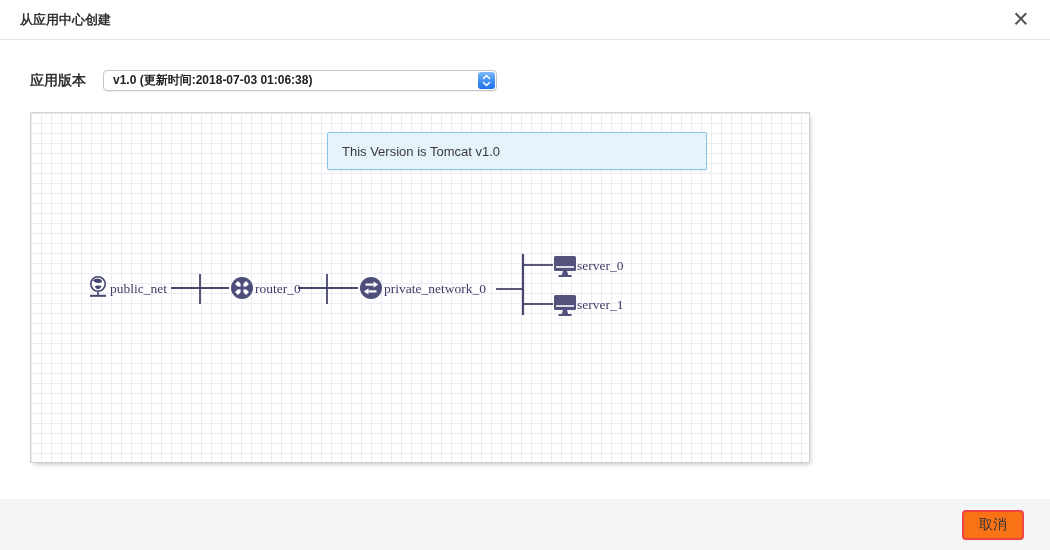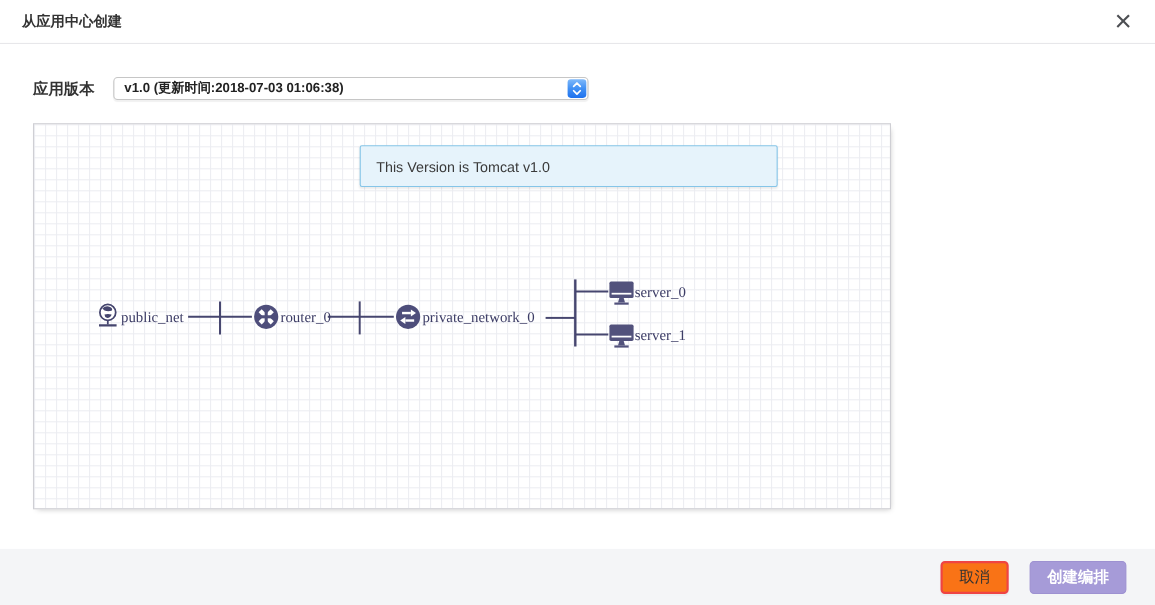--- a/index.html
+++ b/index.html
@@ -24,21 +24,21 @@
     position:absolute;right:14px;top:0;width:30px;height:39px;
     display:flex;align-items:center;justify-content:center;
     cursor:pointer;border:none;background:transparent;padding:0;
   }
   .close-glyph{font-size:27px;line-height:1;color:#4d4f53;font-weight:400;}
 
   
   .form-row{position:absolute;left:30px;top:69px;height:23px;display:flex;align-items:center;font-weight:bold;}
   .version-label{font-size:14px;color:#333;width:73px;}
   .mac-select{
-    position:relative;width:432px;height:21px;box-sizing:border-box;
+    position:relative;width:394px;height:21px;box-sizing:border-box;
     background:#fff;border:1px solid #c6c6c6;border-radius:4px;
     box-shadow:0 1px 1px rgba(0,0,0,.06);cursor:pointer;
   }
   .mac-select .value{
     display:block;line-height:19px;font-size:12px;color:#222;
     padding:0 26px 0 9px;white-space:nowrap;overflow:hidden;
   }
   .spinner{
     position:absolute;top:1px;right:1px;width:17px;height:17px;
     border-radius:3px;
@@ -185,16 +185,15 @@
           <path d="M9,15 h4 l1.2,4 h-6.4 Z" fill="#52527c"></path>
           <line x1="4.5" y1="20" x2="17.5" y2="20" stroke="#52527c" stroke-width="2"></line>
         </g>
         <text class="topo-label" x="546" y="196">server_1</text>
       </g>
     </svg>
   </div>
 
   <div class="dialog-footer">
     <button class="btn btn-cancel">取消</button>
-    <button class="btn btn-create">创建编排</button>
   </div>
 
 </div>
 
 </body></html>

